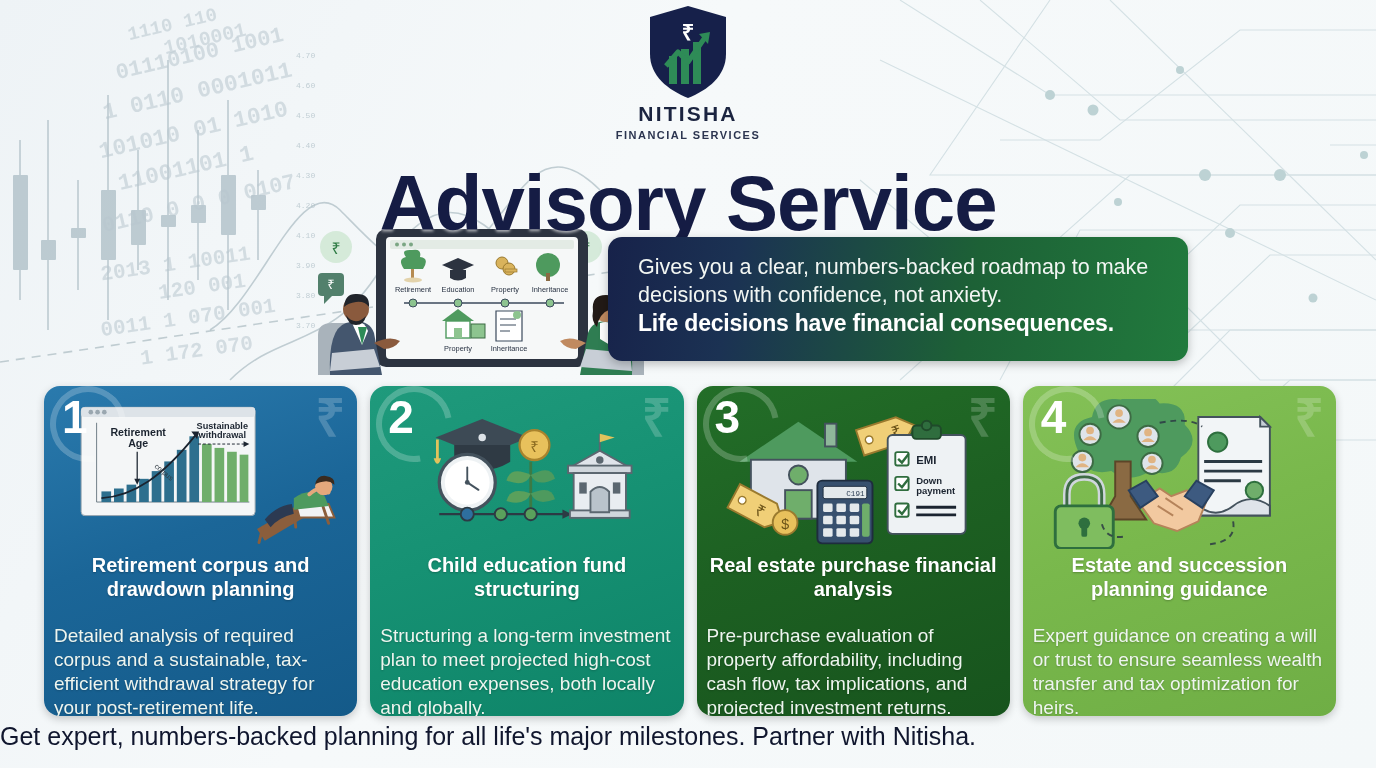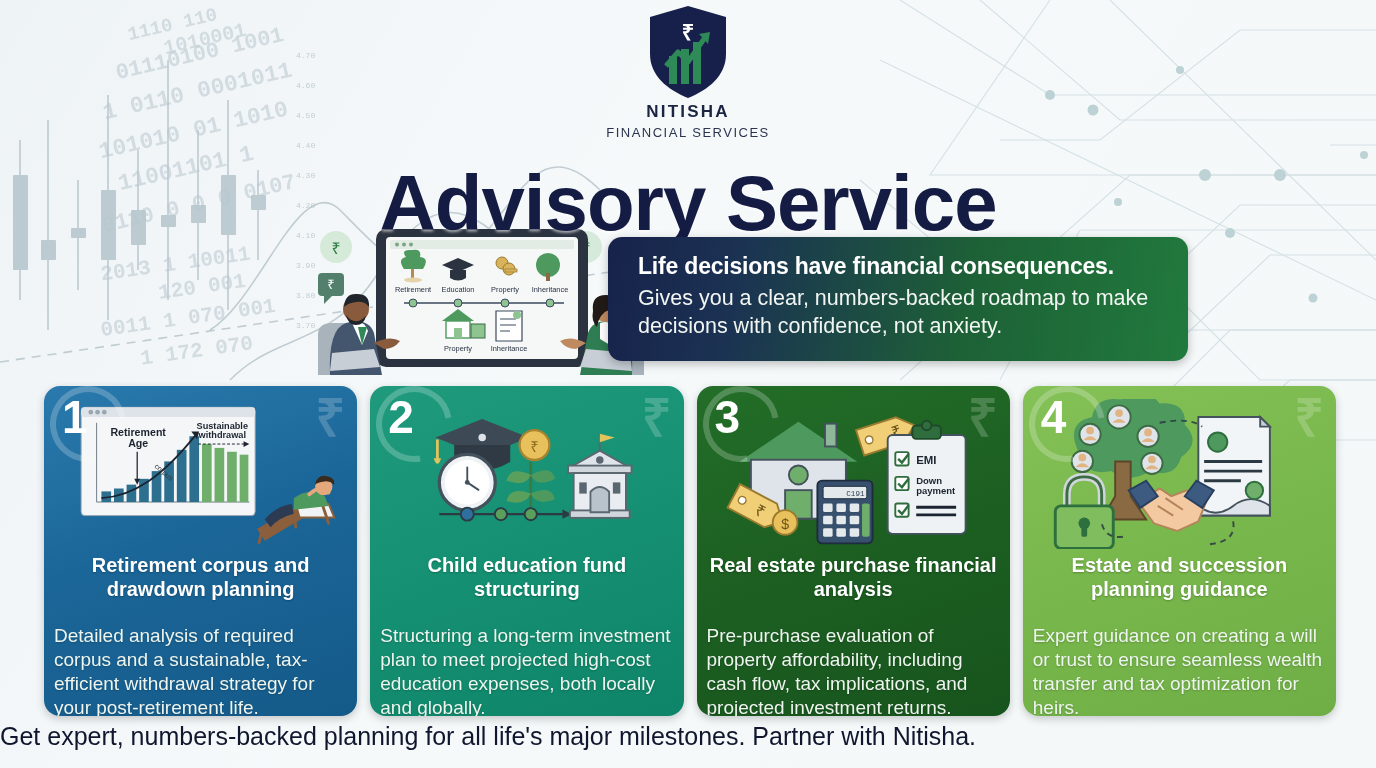--- a/index.html
+++ b/index.html
@@ -15,22 +15,22 @@
         background:linear-gradient(120deg,#eef3f6 0%,#f6f9fa 40%,#f4f8f9 100%); }
   #bg svg { position:absolute; inset:0; width:1376px; height:768px; }
 
   .binary { position:absolute; color:#b9c7cf; font-family:"Liberation Mono", monospace;
             font-weight:700; white-space:nowrap; opacity:.55; }
 
   
   #header { position:absolute; left:0; right:0; top:0; height:150px;
             display:flex; flex-direction:column; align-items:center; z-index:5; }
   #logo-shield { width:88px; height:96px; margin-top:4px; }
-  #brand-name { font-size:17px; font-weight:700; letter-spacing:2.2px; color:#1b2440; margin-top:2px;}
-  #brand-sub { font-size:13px; font-weight:400; letter-spacing:1.5px; color:#2c3550; margin-top:3px;}
+  #brand-name { font-size:21px; font-weight:700; letter-spacing:2.2px; color:#1b2440; margin-top:2px;}
+  #brand-sub { font-size:11px; font-weight:700; letter-spacing:1.5px; color:#2c3550; margin-top:3px;}
 
   #page-title { position:absolute; top:158px; left:0; right:0; text-align:center;
      font-size:78px; font-weight:800; color:#151c44; letter-spacing:-1px; z-index:6;
      text-shadow:0 2px 3px rgba(255,255,255,.6); }
 
   
   #hero { position:absolute; left:300px; top:225px; width:360px; height:150px; z-index:4; }
 
   
   #banner { position:absolute; left:608px; top:237px; width:580px; height:124px;
@@ -264,22 +264,22 @@
     <path d="M332 150 q2 -46 -16 -52 q-22 -6 -28 10 l-8 42 Z" fill="#2f7d52"></path>
     <path d="M300 98 q8 -3 12 2 l-2 20 l-10 -6 Z" fill="#fff"></path>
     <circle cx="306" cy="84" r="13" fill="#c08a60"></circle>
     <path d="M293 86 q-2 -16 13 -16 q15 0 13 16 q2 14 -4 18 q3 -16 -4 -20 q-12 4 -14 18 q-6 -6 -4 -16" fill="#221a16"></path>
     <path d="M286 118 q-16 -8 -26 -2 q6 8 16 8 Z" fill="#c08a60"></path>
     <path d="M330 128 l-44 -4 l-6 18 l52 4 Z" fill="#c8ced6"></path>
   </g>
 </svg>
 
 <div id="banner">
+  <div id="banner-body">Gives you a clear, numbers-backed roadmap to make decisions with confidence, not anxiety.</div>
   <div id="banner-head">Life decisions have financial consequences.</div>
-  <div id="banner-body">Gives you a clear, numbers-backed roadmap to make decisions with confidence, not anxiety.</div>
 </div>
 
 <div id="cards">
 
   <div class="card" id="c1">
     <div class="ring"></div>
     <div class="card-num">1</div>
     <div class="rupee-wm">₹</div>
     <div class="card-art">
       <svg viewBox="0 0 300 150" width="290" height="150">

